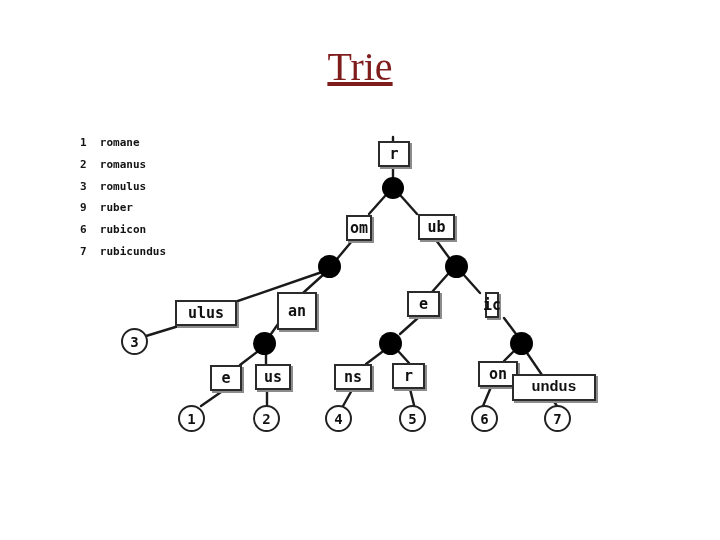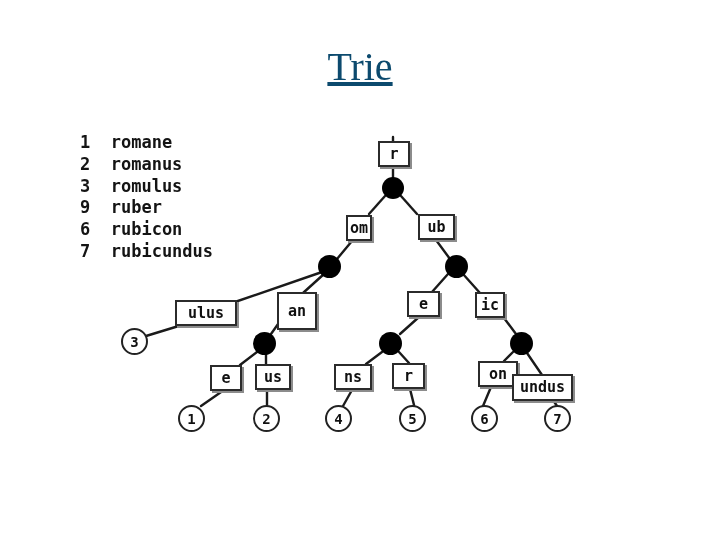--- a/index.html
+++ b/index.html
@@ -17,30 +17,30 @@
   }
   #title {
     position: absolute;
     left: 0;
     top: 44px;
     width: 720px;
     text-align: center;
     font-family: "Liberation Serif", serif;
     font-size: 40px;
     line-height: 46px;
-    color: #0c4a6e;
+    color: #7f1d1d;
     text-decoration: underline;
     white-space: nowrap;
   }
   #wordlist {
     position: absolute;
     left: 80px;
     top: 132px;
     font-family: "DejaVu Sans Mono", "Liberation Mono", monospace;
-    font-size: 17px;
+    font-size: 11px;
     font-weight: bold;
     line-height: 21.8px;
     color: #141414;
     letter-spacing: 0px;
   }
   #wordlist .row {
     white-space: pre;
   }
   #diagram {
     position: absolute;
@@ -132,27 +132,27 @@
       <line x1="553" y1="400" x2="557" y2="406"></line>
     </g>
   </svg>
 
   <div class="node-box" style="left:378px; top:141px; width:32px; height:26px;">r</div>
   <div class="node-box" style="left:346px; top:215px; width:26px; height:26px;">om</div>
   <div class="node-box" style="left:418px; top:214px; width:37px; height:26px;">ub</div>
   <div class="node-box" style="left:175px; top:300px; width:62px; height:26px;">ulus</div>
   <div class="node-box" style="left:277px; top:292px; width:40px; height:38px;">an</div>
   <div class="node-box" style="left:407px; top:291px; width:33px; height:26px;">e</div>
-  <div class="node-box" style="left:475px; top:292px; width:30px; height:26px;text-align:center;">ic</div>
+  <div class="node-box" style="left:485px; top:292px; width:14px; height:26px;text-align:center;">ic</div>
   <div class="node-box" style="left:210px; top:365px; width:32px; height:26px;">e</div>
   <div class="node-box" style="left:255px; top:364px; width:36px; height:26px;">us</div>
   <div class="node-box" style="left:334px; top:364px; width:38px; height:26px;">ns</div>
   <div class="node-box" style="left:392px; top:363px; width:33px; height:26px;">r</div>
   <div class="node-box" style="left:478px; top:361px; width:40px; height:26px;">on</div>
-  <div class="node-box" style="left:512px; top:374px; width:61px; height:27px;">undus</div>
+  <div class="node-box" style="left:512px; top:374px; width:84px; height:27px;font-family:Liberation Mono, monospace;">undus</div>
 
   <div class="branch-node" style="left:382px; top:177px; width:22px; height:22px;"></div>
   <div class="branch-node" style="left:318px; top:255px; width:23px; height:23px;"></div>
   <div class="branch-node" style="left:445px; top:255px; width:23px; height:23px;"></div>
   <div class="branch-node" style="left:253px; top:332px; width:23px; height:23px;"></div>
   <div class="branch-node" style="left:379px; top:332px; width:23px; height:23px;"></div>
   <div class="branch-node" style="left:510px; top:332px; width:23px; height:23px;"></div>
 
   <div class="word-end" style="left:121px; top:328px; width:27px; height:27px;">3</div>
   <div class="word-end" style="left:178px; top:405px; width:27px; height:27px;">1</div>

